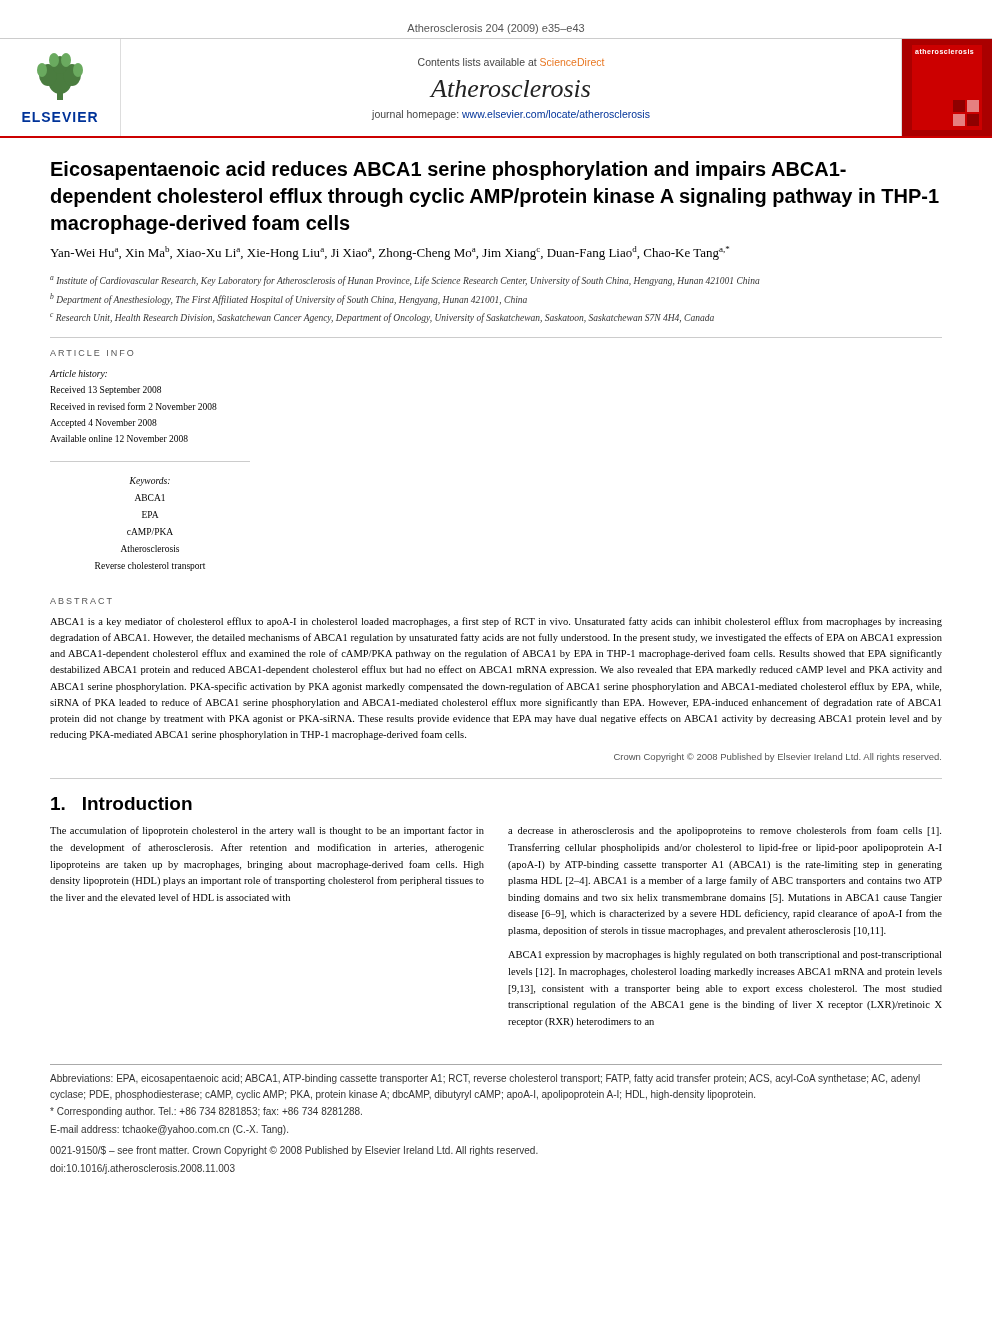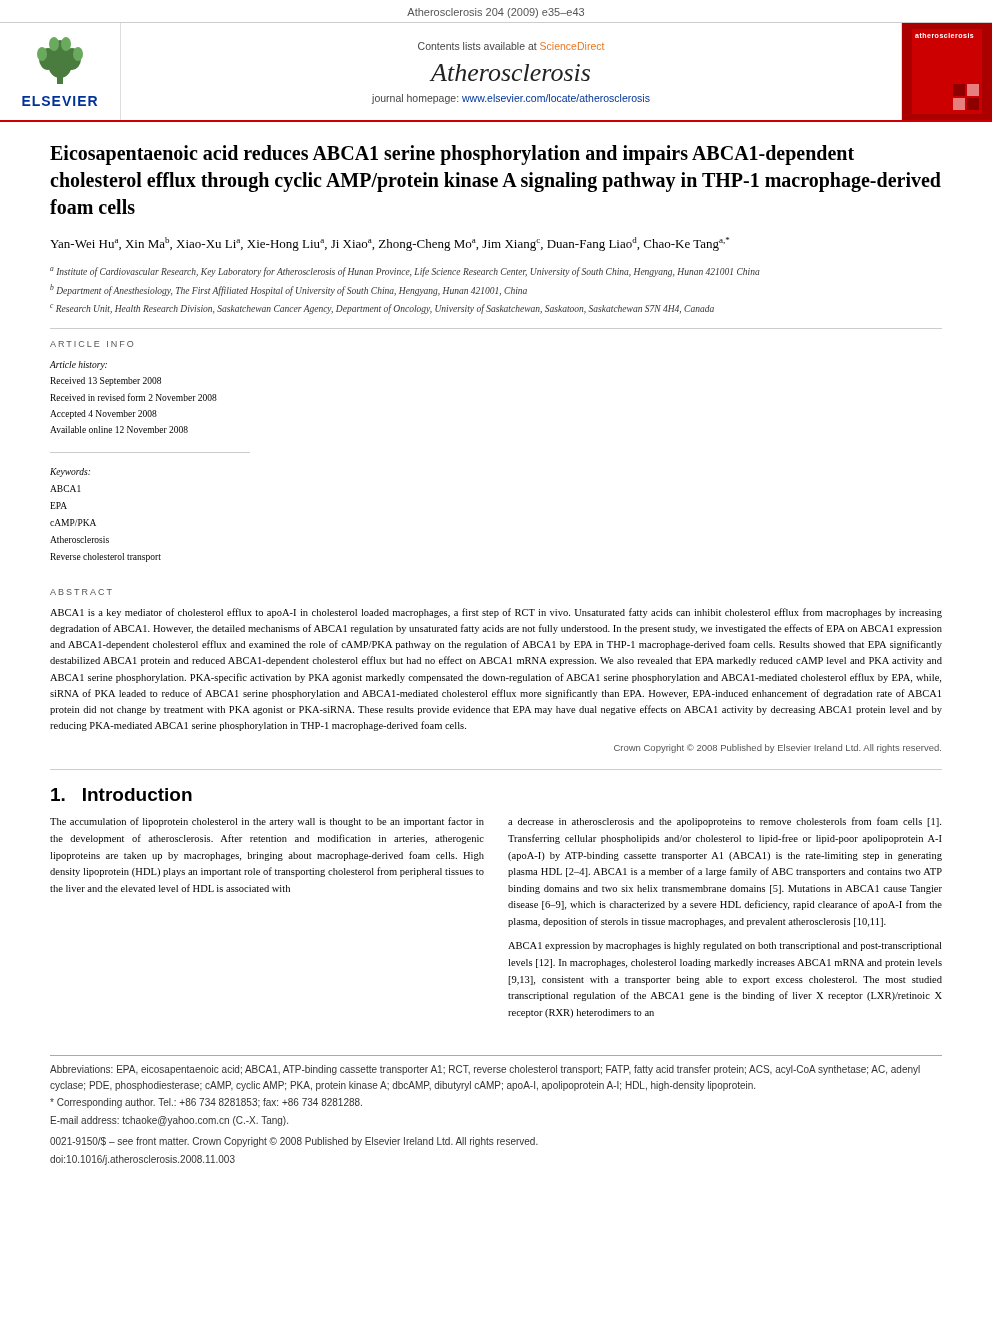--- a/index.html
+++ b/index.html
@@ -16,21 +16,21 @@
       min-height: 1323px;
       background: #fff;
       padding: 0;
     }
 
     
     .top-bar {
       text-align: center;
       font-size: 11px;
       color: #555;
-      padding: 6px 0 4px 0;
+      padding: 22px 0 4px 0;
       border-bottom: 1px solid #ccc;
       font-family: Arial, sans-serif;
     }
 
     
     .header-area {
       display: flex;
       flex-direction: row;
       align-items: stretch;
       border-bottom: 2px solid #c00;
@@ -134,22 +134,22 @@
     .main-content {
       padding: 18px 50px 10px 50px;
     }
 
     
     .paper-title {
       font-size: 20px;
       font-weight: bold;
       color: #000;
       line-height: 1.35;
-      margin-bottom: 12px;
-      font-family: Liberation Serif, serif;
+      margin-bottom: 5px;
+      font-family: Liberation Sans, sans-serif;
     }
 
     
     .authors {
       font-size: 13px;
       color: #000;
       margin-bottom: 8px;
       line-height: 1.6;
     }
     .authors sup {
@@ -201,20 +201,21 @@
       font-size: 9.5px;
       color: #000;
       line-height: 1.7;
       margin-bottom: 10px;
     }
     .article-history .label {
       font-style: italic;
     }
     .keywords-section {
       margin-top: 12px;
+      text-align: center;
     }
     .keywords-title {
       font-style: italic;
       font-size: 9.5px;
       margin-bottom: 4px;
     }
     .keywords-list {
       font-size: 9.5px;
       line-height: 1.8;
     }

